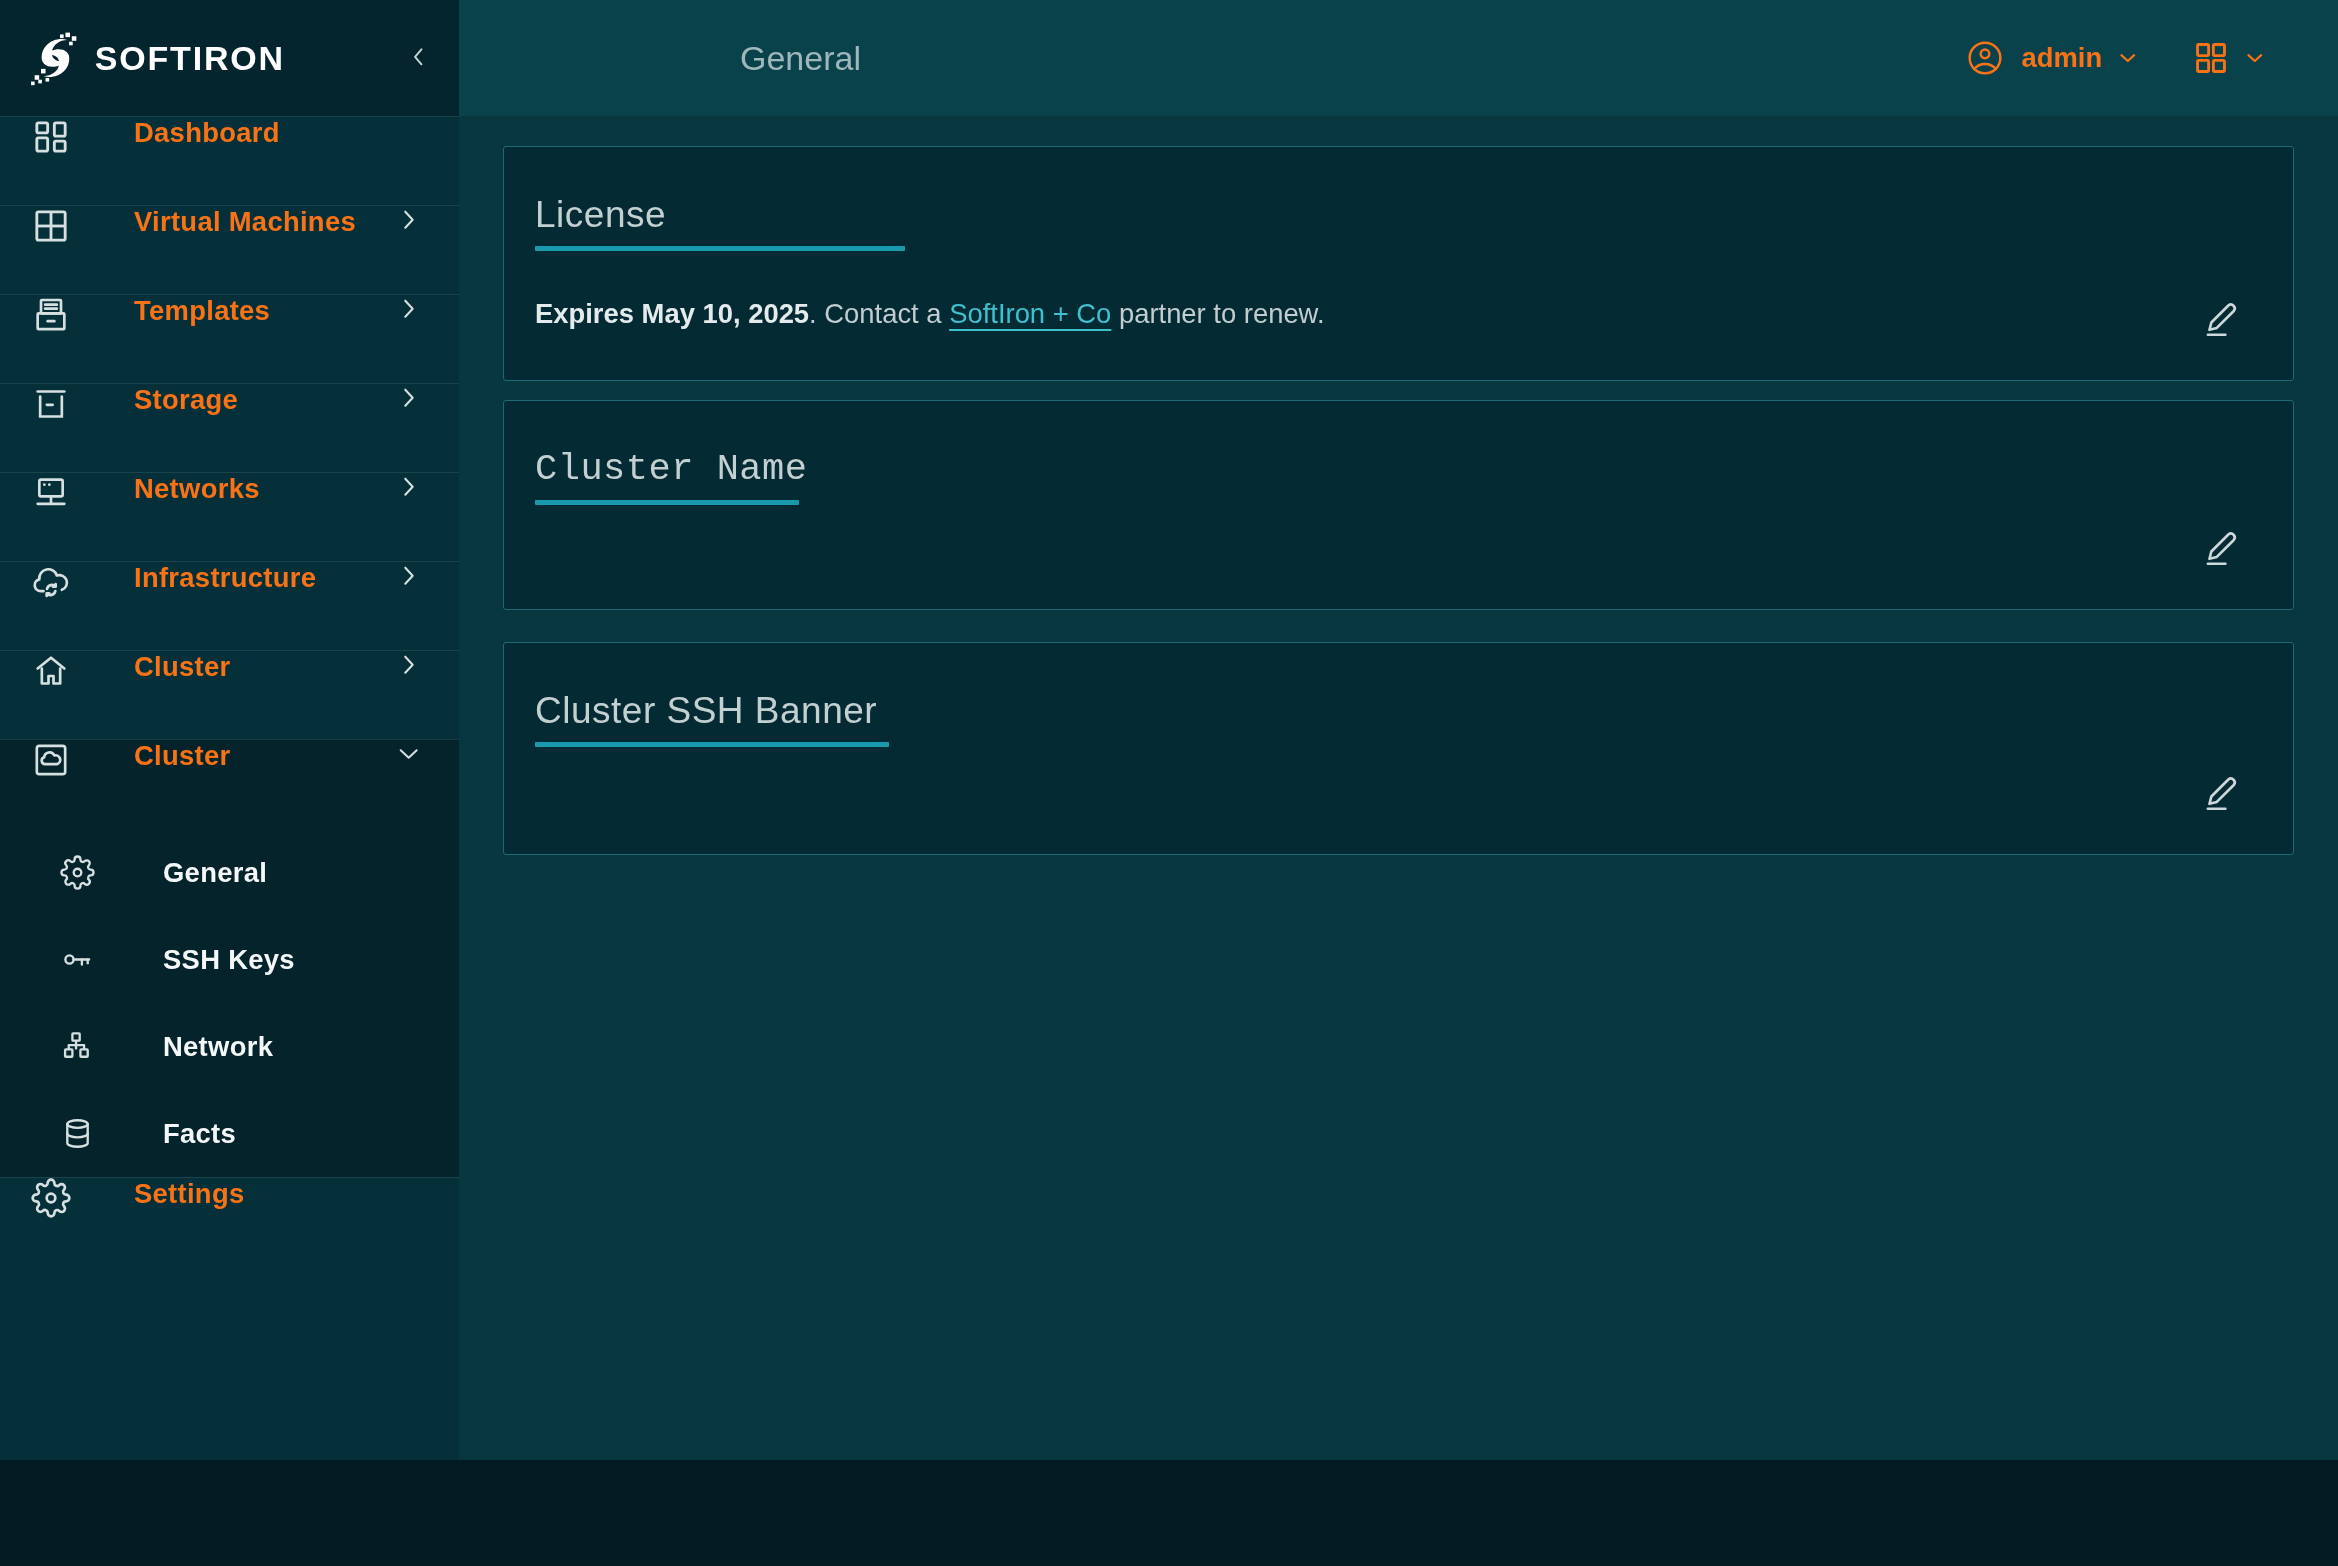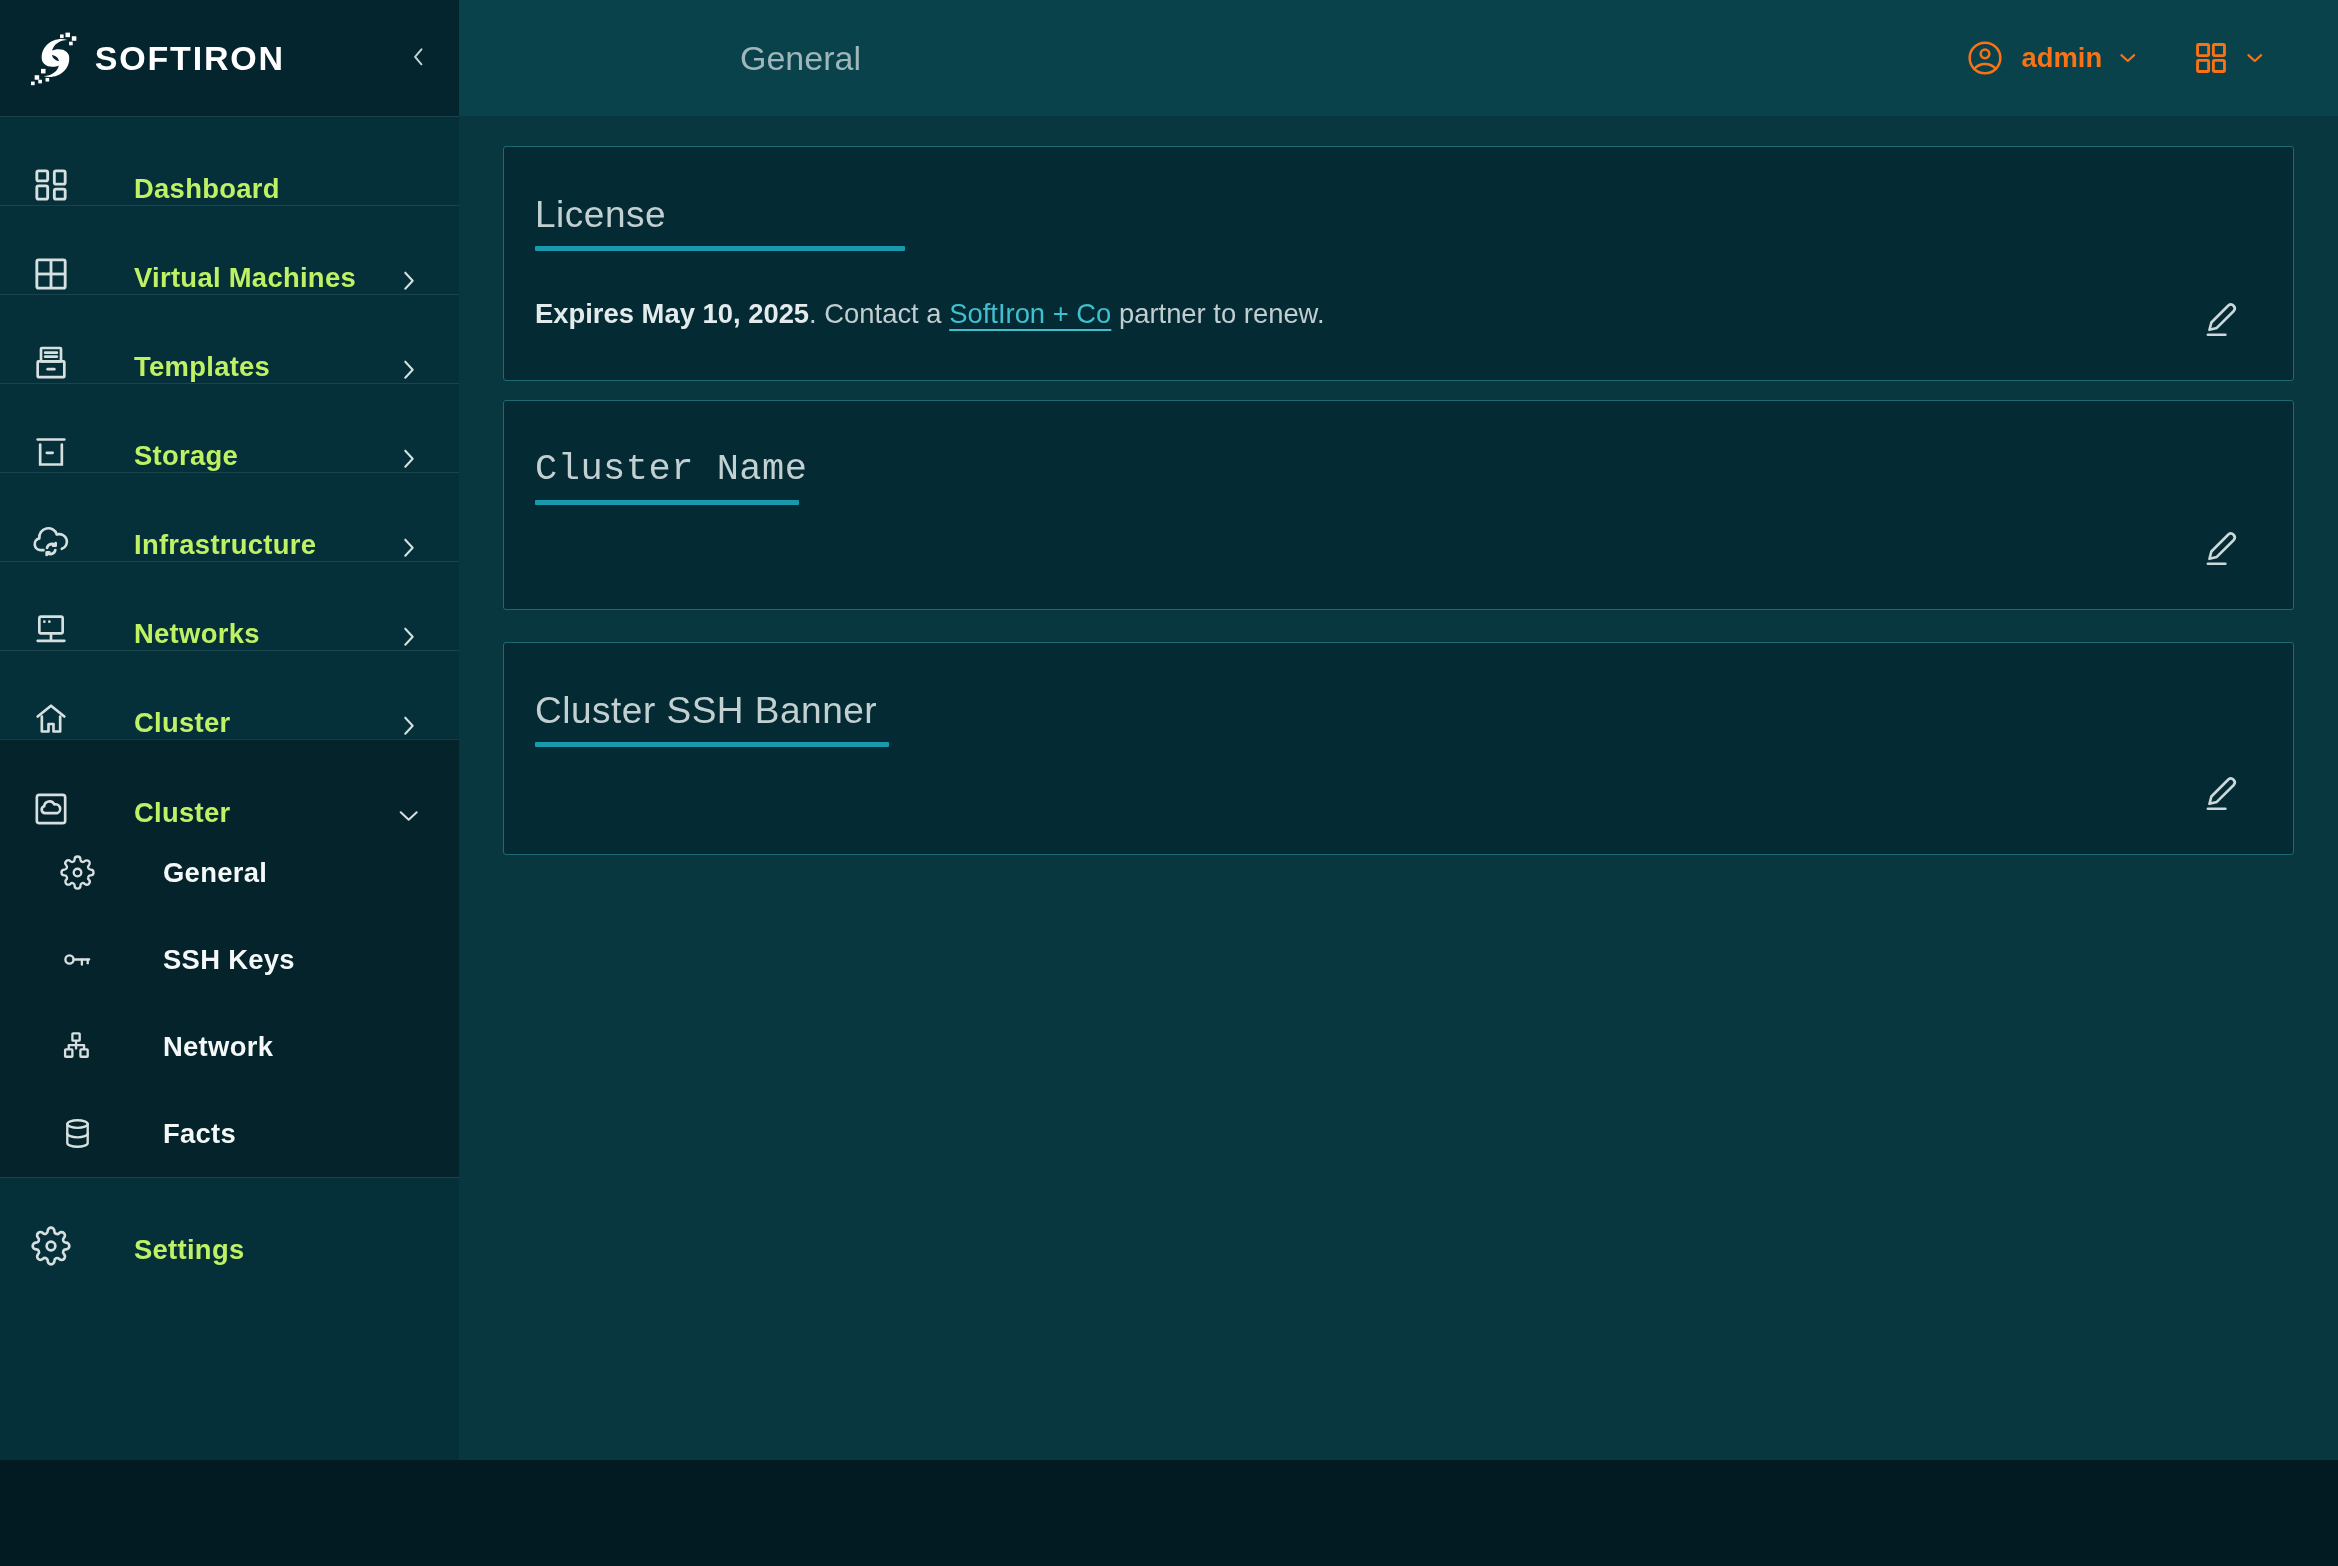--- a/index.html
+++ b/index.html
@@ -12,22 +12,22 @@
   .sidebar-col { flex:0 0 459px; width:459px; background:#021b22; }
   .sidebar { width:459px; height:1554px; background:#063039; border-radius:0 0 14.6px 14.6px;
              display:flex; flex-direction:column; overflow:hidden; }
   .sidebar-header { height:116px; flex:0 0 116px; background:#04252d; display:flex; align-items:center; padding:0 27.4px 0 29px; }
   .logo { display:flex; align-items:center; }
   .logo svg { display:block; }
   .logo-text { margin-left:12.8px; font-size:34px; font-weight:800; color:#ffffff; letter-spacing:1.8px; }
   .collapse-btn { margin-left:auto; background:none; border:none; padding:0; color:#c9d4d6; cursor:pointer; display:flex; }
 
   .nav { flex:1; display:flex; flex-direction:column; }
-  .nav-item { height:89px; flex:0 0 89px; display:flex; align-items:flex-end;
-              padding:0 37px 0 31px; border-top:0.9px solid rgba(148,190,196,0.14); color:#bef264; cursor:pointer; }
+  .nav-item { height:89px; flex:0 0 89px; display:flex; align-items:flex-start;
+              padding:0 37px 0 31px; border-top:0.9px solid rgba(148,190,196,0.14); color:#f97316; cursor:pointer; }
   .nav-icon { width:40px; height:40px; flex:0 0 40px; color:#d6e0e1; }
   .nav-icon svg, .sub-icon svg, .chev svg { display:block; width:100%; height:100%; }
   .nav-label { margin-left:63px; font-size:27.4px; font-weight:700; letter-spacing:0.3px; }
   .chev { margin-left:auto; width:27.4px; height:27.4px; color:#d6e0e1; }
 
   .cluster-group { background:#04232b; border-top:0.9px solid rgba(148,190,196,0.14); }
   .cluster-group .nav-item { border-top:none; }
   .sub-item { height:87px; display:flex; align-items:center; padding-left:60px; color:#f4f8f8; cursor:pointer; }
   .sub-icon { width:35px; height:35px; flex:0 0 35px; color:#d6e0e1; }
   .sub-label { margin-left:68px; font-size:27.4px; font-weight:700; letter-spacing:0.3px; }
@@ -162,45 +162,45 @@
         <span class="nav-label">Storage</span>
         <span class="chev">
           <svg viewBox="0 0 24 24" fill="none" stroke="currentColor" stroke-width="1.8" stroke-linecap="round" stroke-linejoin="round">
                 <polyline points="9 5 15.5 12 9 19"></polyline>
               </svg>
         </span>
       </div>
 
       <div class="nav-item">
         <span class="nav-icon">
-          <svg viewBox="0 0 24 24" fill="none" stroke="currentColor" stroke-width="1.6" stroke-linecap="round" stroke-linejoin="round">
-            <path d="M7.5 17.5 H6 a3.6 3.6 0 0 1 -1 -7.1 A5.4 5.4 0 0 1 15.5 8.1 a4.4 4.4 0 0 1 3 8.6"></path>
-            <path d="M9.6 16.2 a3 3 0 0 1 5.2 -1.4 m0 -1.6 v1.6 h-1.6"></path>
-            <path d="M14.6 17.4 a3 3 0 0 1 -5.2 1.4 m0 1.6 v-1.6 h1.6"></path>
-          </svg>
-        </span>
-        <span class="nav-label">Infrastructure</span>
-        <span class="chev">
-          <svg viewBox="0 0 24 24" fill="none" stroke="currentColor" stroke-width="1.8" stroke-linecap="round" stroke-linejoin="round">
-                <polyline points="9 5 15.5 12 9 19"></polyline>
-              </svg>
-        </span>
-      </div>
-
-      <div class="nav-item">
-        <span class="nav-icon">
           <svg viewBox="0 0 24 24" fill="none" stroke="currentColor" stroke-width="1.6" stroke-linecap="round">
             <rect x="5" y="4" width="14" height="10" rx="1"></rect>
             <line x1="8" y1="7" x2="8.01" y2="7"></line>
                 <line x1="11" y1="7" x2="11.01" y2="7"></line>
             <line x1="12" y1="14" x2="12" y2="18"></line>
             <line x1="4" y1="18.5" x2="20" y2="18.5"></line>
           </svg>
         </span>
         <span class="nav-label">Networks</span>
+        <span class="chev">
+          <svg viewBox="0 0 24 24" fill="none" stroke="currentColor" stroke-width="1.8" stroke-linecap="round" stroke-linejoin="round">
+                <polyline points="9 5 15.5 12 9 19"></polyline>
+              </svg>
+        </span>
+      </div>
+
+      <div class="nav-item">
+        <span class="nav-icon">
+          <svg viewBox="0 0 24 24" fill="none" stroke="currentColor" stroke-width="1.6" stroke-linecap="round" stroke-linejoin="round">
+            <path d="M7.5 17.5 H6 a3.6 3.6 0 0 1 -1 -7.1 A5.4 5.4 0 0 1 15.5 8.1 a4.4 4.4 0 0 1 3 8.6"></path>
+            <path d="M9.6 16.2 a3 3 0 0 1 5.2 -1.4 m0 -1.6 v1.6 h-1.6"></path>
+            <path d="M14.6 17.4 a3 3 0 0 1 -5.2 1.4 m0 1.6 v-1.6 h1.6"></path>
+          </svg>
+        </span>
+        <span class="nav-label">Infrastructure</span>
         <span class="chev">
           <svg viewBox="0 0 24 24" fill="none" stroke="currentColor" stroke-width="1.8" stroke-linecap="round" stroke-linejoin="round">
                 <polyline points="9 5 15.5 12 9 19"></polyline>
               </svg>
         </span>
       </div>
 
       <div class="nav-item">
         <span class="nav-icon">
           <svg viewBox="0 0 24 24" fill="none" stroke="currentColor" stroke-width="1.6" stroke-linecap="round" stroke-linejoin="round">

